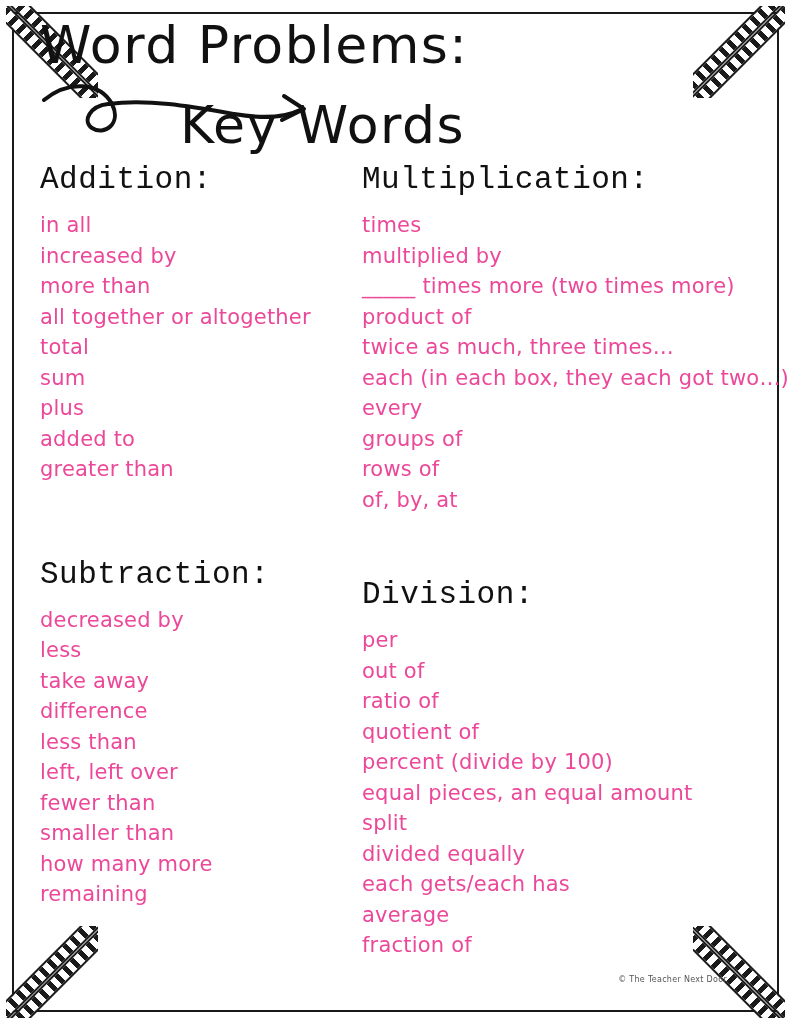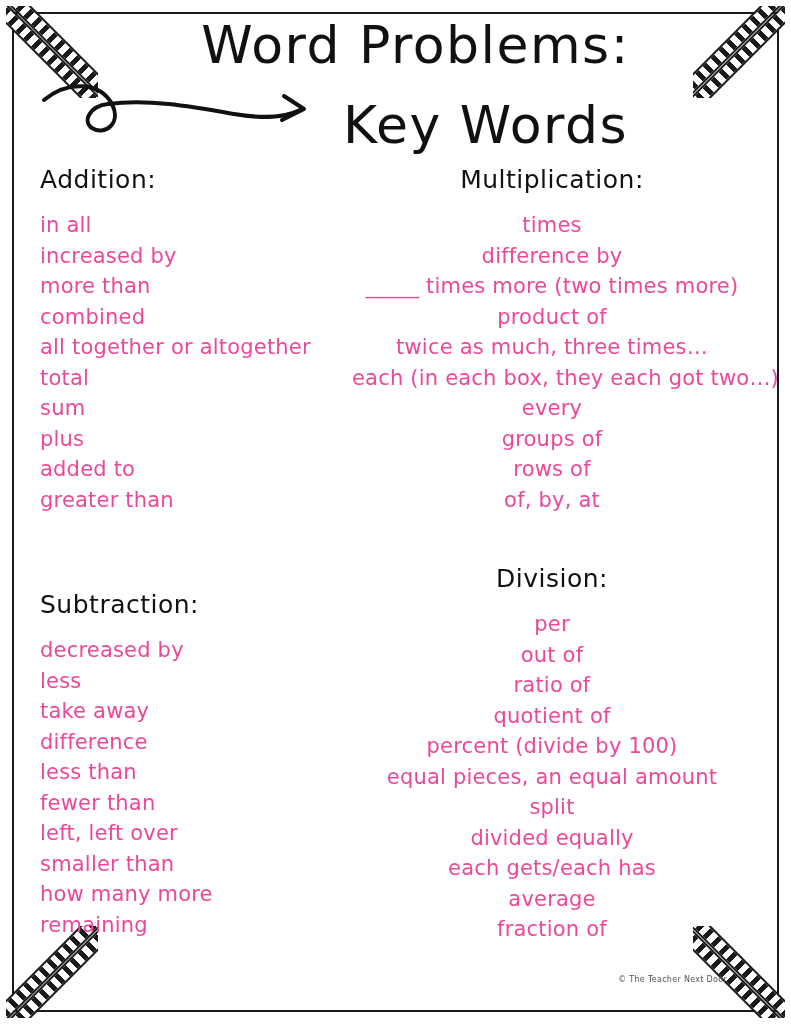--- a/index.html
+++ b/index.html
@@ -72,21 +72,21 @@
   #corner-br { right: 6px; bottom: 6px; }
   #corner-br .b1 { right: -52px; bottom: 16px; transform: rotate(45deg); transform-origin: center; }
   #corner-br .b2 { right: -52px; bottom: 38px; transform: rotate(45deg); transform-origin: center; }
 
   
   #title-block {
     position: absolute;
     left: 0;
     top: 14px;
     width: 791px;
-    text-align: center;
+    text-align: left;
   }
   .title-line {
     font-family: "DejaVu Sans", sans-serif;
     font-weight: 400;
     color: #111111;
     letter-spacing: 1.5px;
   }
   #title-line-1 {
     font-size: 52px;
     line-height: 62px;
@@ -114,33 +114,34 @@
     top: 160px;
     width: 791px;
     height: 820px;
   }
   .col {
     position: absolute;
     top: 0;
     width: 340px;
   }
   #col-left  { left: 40px; }
-  #col-right { left: 352px; width: 400px; text-align: center; }
+  #col-right { left: 362px; width: 400px; }
 
   .section { margin-bottom: 10px; }
   #sec-subtraction { margin-top: 70px; }
-  #sec-division { margin-top: 44px; }
+  #sec-division { margin-top: 60px; }
 
   .section-heading {
-    font-size: 25px;
+    font-size: 31px;
     line-height: 40px;
     color: #111111;
     font-weight: 400;
     letter-spacing: 0.5px;
     margin-bottom: 10px;
+    font-family: Liberation Mono, monospace;
   }
   .term-list {
     list-style: none;
     margin: 0;
     padding: 0;
   }
   .term-list li {
     font-size: 21px;
     line-height: 30.5px;
     color: #ec4899;
@@ -194,55 +195,54 @@
   <div id="content">
 
     <div class="col" id="col-left">
 
       <div class="section" id="sec-addition">
         <div class="section-heading">Addition:</div>
         <ul class="term-list">
           <li>in all</li>
           <li>increased by</li>
           <li>more than</li>
-          <li>combined</li>
           <li>all together or altogether</li>
           <li>total</li>
           <li>sum</li>
           <li>plus</li>
           <li>added to</li>
           <li>greater than</li>
         </ul>
       </div>
 
       <div class="section" id="sec-subtraction">
         <div class="section-heading">Subtraction:</div>
         <ul class="term-list">
           <li>decreased by</li>
           <li>less</li>
           <li>take away</li>
           <li>difference</li>
           <li>less than</li>
+          <li>left, left over</li>
           <li>fewer than</li>
-          <li>left, left over</li>
           <li>smaller than</li>
           <li>how many more</li>
           <li>remaining</li>
         </ul>
       </div>
 
     </div>
 
     <div class="col" id="col-right">
 
       <div class="section" id="sec-multiplication">
         <div class="section-heading">Multiplication:</div>
         <ul class="term-list">
           <li>times</li>
-          <li>difference by</li>
+          <li>multiplied by</li>
           <li>_____ times more (two times more)</li>
           <li>product of</li>
           <li>twice as much, three times…</li>
           <li>each (in each box, they each got two…)</li>
           <li>every</li>
           <li>groups of</li>
           <li>rows of</li>
           <li>of, by, at</li>
         </ul>
       </div>

